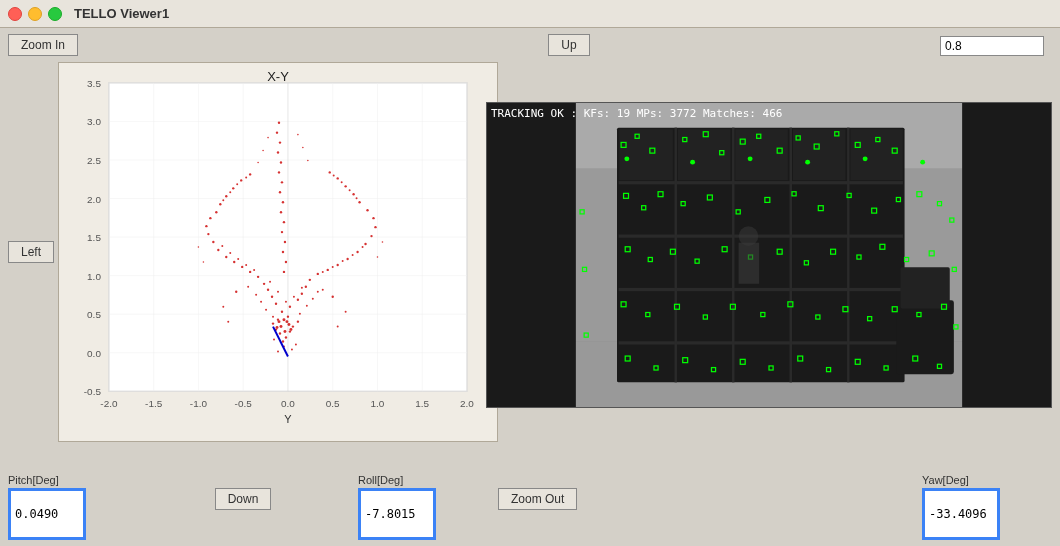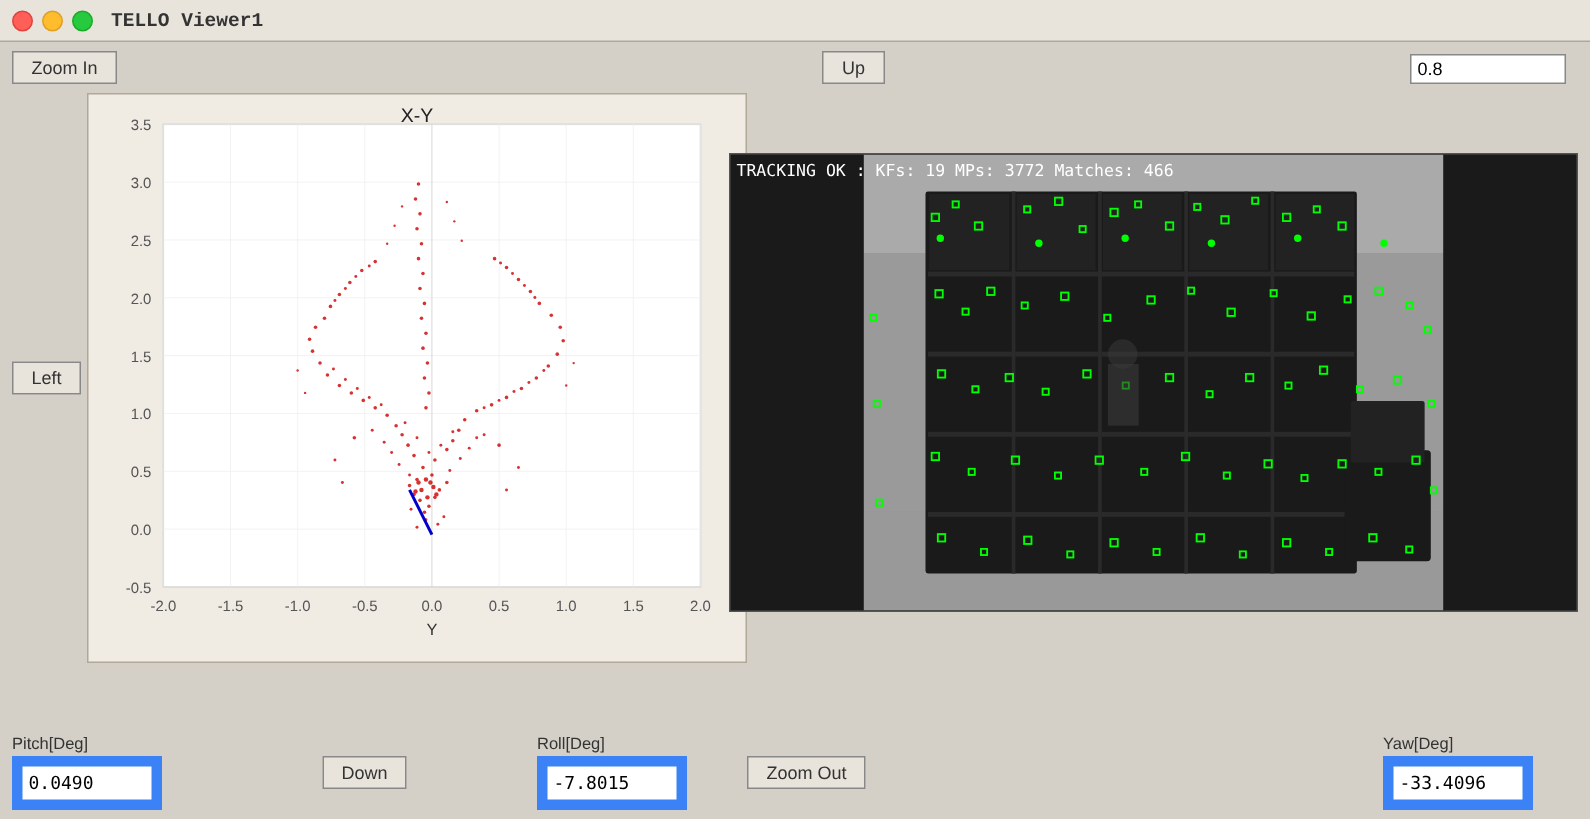--- a/index.html
+++ b/index.html
@@ -12,21 +12,20 @@
       overflow: hidden;
     }
     .title-bar {
       height: 28px;
       background: #e8e4dc;
       border-bottom: 1px solid #b0a898;
       display: flex;
       align-items: center;
       padding: 12px 8px;
       gap: 6px;
-      font-family: Liberation Mono, monospace;
     }
     .title-btn {
       width: 14px; height: 14px; border-radius: 50%; border: 1px solid #888;
       display: inline-block;
     }
     .title-btn.close { background: #ff5f56; border-color: #e0443e; }
     .title-btn.min { background: #ffbd2e; border-color: #dea123; }
     .title-btn.max { background: #27c93f; border-color: #1aab29; }
     .title-text {
       margin-left: 6px;
@@ -120,25 +119,25 @@
       display: flex;
       flex-direction: column;
       min-width: 120px;
     }
     .sensor-label {
       font-size: 11px;
       color: #333;
       margin-bottom: 2px;
     }
     .sensor-value {
-      border: 7px solid #3b82f6;
+      border: 3px solid #3b82f6;
       background: white;
-      padding: 4px 4px;
+      padding: 16px 4px;
       font-size: 12px;
-      width: 100px;
+      width: 78px;
       font-family: monospace;
     }
     .left-nav-btn {
       margin-right: 4px;
     }
     .right-nav-btn {
       margin-left: 4px;
     }
   </style>
 </head>

